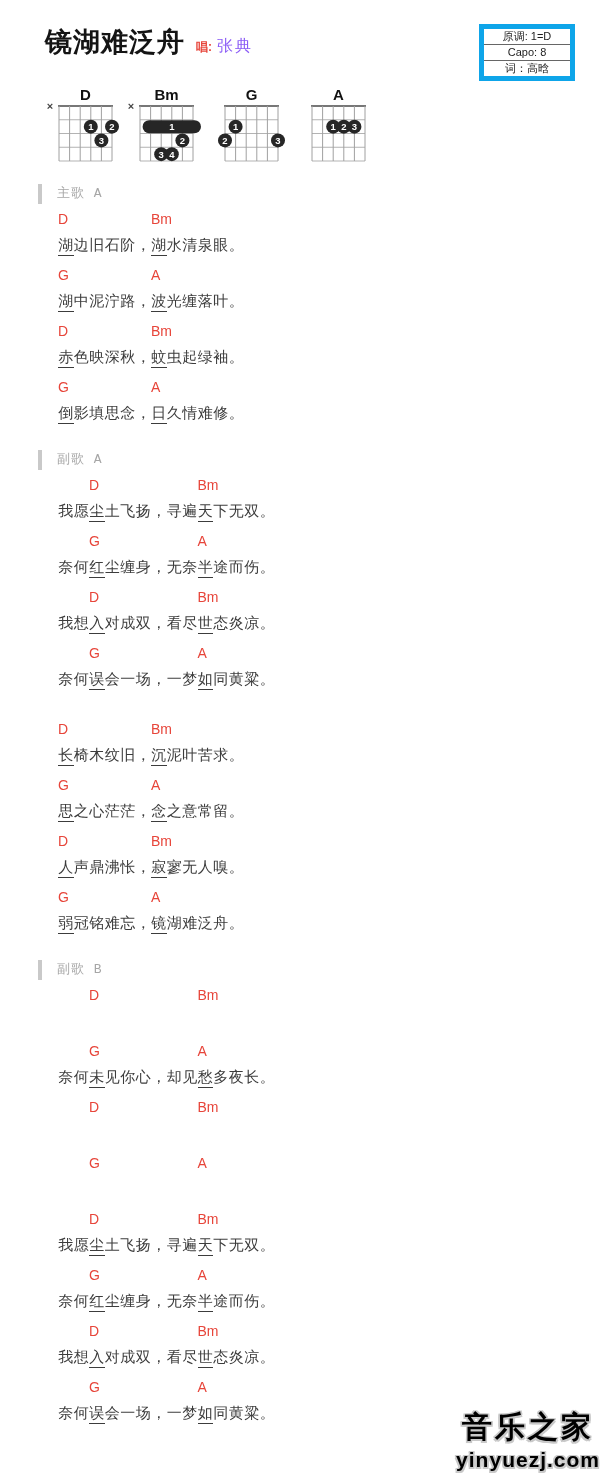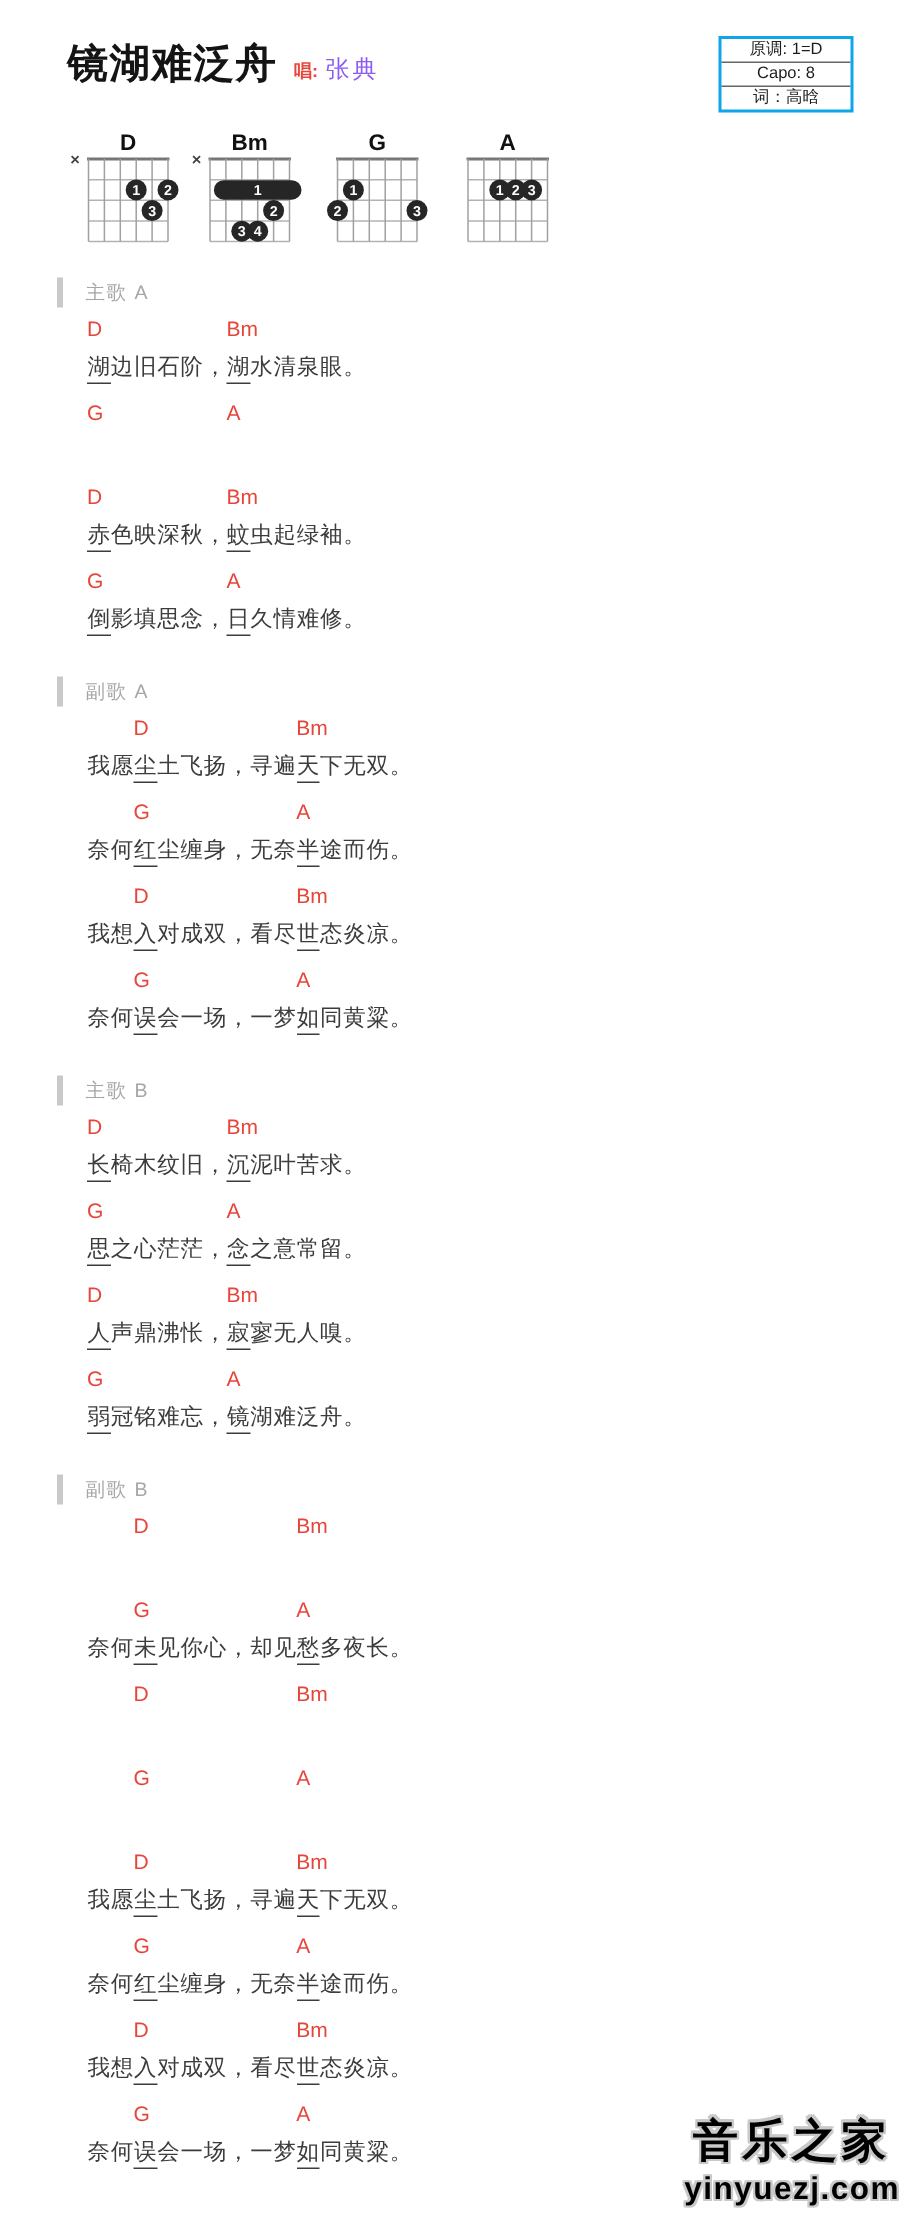--- a/index.html
+++ b/index.html
@@ -2,28 +2,28 @@
 <html><head>
 <meta charset="utf-8">
 <style>
   html,body{margin:0;padding:0;background:#fff;}
   #page{position:relative;width:607px;height:1480px;background:#ffffff;overflow:hidden;
         font-family:"Liberation Sans", sans-serif;}
   .title{position:absolute;left:45px;top:24px;font-size:27px;font-weight:bold;color:#141414;letter-spacing:1px;white-space:nowrap;text-align:center;}
   .sing{position:absolute;left:196px;top:36px;display:flex;align-items:baseline;white-space:nowrap;}
   .sing-label{color:#e7453a;font-size:12px;font-weight:bold;}
   .singer{color:#8b5cf6;font-size:16px;margin-left:5px;letter-spacing:2px;}
-  .info-box{position:absolute;left:479px;top:24px;width:86px;border:2px solid #0ea5e9;background:#fff;}
+  .info-box{position:absolute;left:479px;top:24px;width:86px;border:5px solid #0ea5e9;background:#fff;}
   .info-row{height:15px;line-height:15px;text-align:center;font-size:11px;color:#1d1d1d;white-space:nowrap;}
   .info-row + .info-row{border-top:1px solid #666;}
   .diagrams{position:absolute;left:0;top:86px;width:607px;height:92px;}
   .diagram{position:absolute;top:0;}
   .content{position:absolute;left:38px;top:184px;width:565px;}
   .section{margin-bottom:20px;}
-  .section-header{height:22px;display:flex;align-items:center;}
+  .section-header{height:22px;display:flex;align-items:flex-start;font-family:Liberation Mono, monospace;}
   .section-bar{width:4px;height:20px;background:#c9c9c9;}
   .section-label{margin-left:15px;font-size:13px;color:#a6a6a6;letter-spacing:1px;}
   .line{height:56px;}
   .chord-row{position:relative;height:24px;margin-left:20px;}
   .chord{position:absolute;top:5px;font-size:14px;color:#e7453a;white-space:nowrap;}
   .lyric-row{height:32px;padding-top:4px;margin-left:20px;font-size:15px;color:#3c3c3c;white-space:nowrap;}
   .ch{display:inline-block;width:15.5px;height:21px;line-height:21px;text-align:center;vertical-align:top;}
   .ch.u{border-bottom:1px solid #3c3c3c;}
   .watermark{position:absolute;right:7px;bottom:8px;text-align:center;font-weight:bold;color:#000000;
      text-shadow:-1.5px -1.5px 0 #c9c9c9, 1.5px -1.5px 0 #c9c9c9, -1.5px 1.5px 0 #c9c9c9, 1.5px 1.5px 0 #c9c9c9,
@@ -142,20 +142,21 @@
             <span class="chord" style="left: 0px;">D</span>
             <span class="chord" style="left: 93px;">Bm</span>
           </div>
           <div class="lyric-row"><span class="ch u">湖</span><span class="ch">边</span><span class="ch">旧</span><span class="ch">石</span><span class="ch">阶</span><span class="ch">，</span><span class="ch u">湖</span><span class="ch">水</span><span class="ch">清</span><span class="ch">泉</span><span class="ch">眼</span><span class="ch">。</span></div>
         </div>
         <div class="line">
           <div class="chord-row">
             <span class="chord" style="left: 0px;">G</span>
             <span class="chord" style="left: 93px;">A</span>
           </div>
+          <div class="lyric-row"><span class="ch u">湖</span><span class="ch">中</span><span class="ch">泥</span><span class="ch">泞</span><span class="ch">路</span><span class="ch">，</span><span class="ch u">波</span><span class="ch">光</span><span class="ch">缠</span><span class="ch">落</span><span class="ch">叶</span><span class="ch">。</span></div>
         </div>
         <div class="line">
           <div class="chord-row">
             <span class="chord" style="left: 0px;">D</span>
             <span class="chord" style="left: 93px;">Bm</span>
           </div>
           <div class="lyric-row"><span class="ch u">赤</span><span class="ch">色</span><span class="ch">映</span><span class="ch">深</span><span class="ch">秋</span><span class="ch">，</span><span class="ch u">蚊</span><span class="ch">虫</span><span class="ch">起</span><span class="ch">绿</span><span class="ch">袖</span><span class="ch">。</span></div>
         </div>
         <div class="line">
           <div class="chord-row">
@@ -193,24 +194,20 @@
         </div>
         <div class="line">
           <div class="chord-row">
             <span class="chord" style="left: 31px;">G</span>
             <span class="chord" style="left: 139.5px;">A</span>
           </div>
           <div class="lyric-row"><span class="ch">奈</span><span class="ch">何</span><span class="ch u">误</span><span class="ch">会</span><span class="ch">一</span><span class="ch">场</span><span class="ch">，</span><span class="ch">一</span><span class="ch">梦</span><span class="ch u">如</span><span class="ch">同</span><span class="ch">黄</span><span class="ch">粱</span><span class="ch">。</span></div>
         </div>
       </div>
       <div class="section">
-        <div class="section-header">
-          <span class="section-bar"></span>
-          <span class="section-label">主歌 B</span>
-        </div>
         <div class="line">
           <div class="chord-row">
             <span class="chord" style="left: 0px;">D</span>
             <span class="chord" style="left: 93px;">Bm</span>
           </div>
           <div class="lyric-row"><span class="ch u">长</span><span class="ch">椅</span><span class="ch">木</span><span class="ch">纹</span><span class="ch">旧</span><span class="ch">，</span><span class="ch u">沉</span><span class="ch">泥</span><span class="ch">叶</span><span class="ch">苦</span><span class="ch">求</span><span class="ch">。</span></div>
         </div>
         <div class="line">
           <div class="chord-row">
             <span class="chord" style="left: 0px;">G</span>

